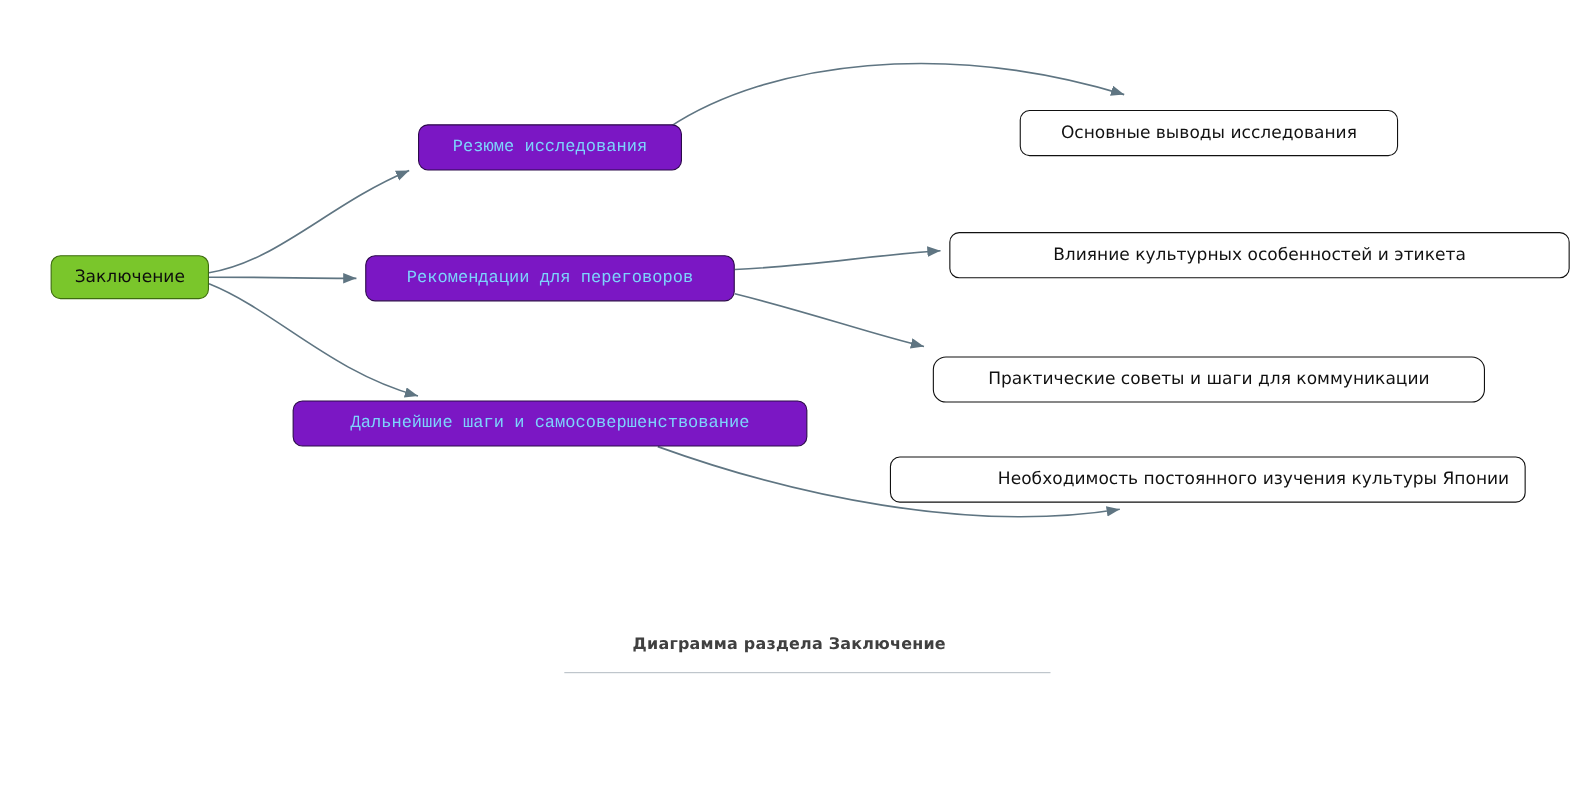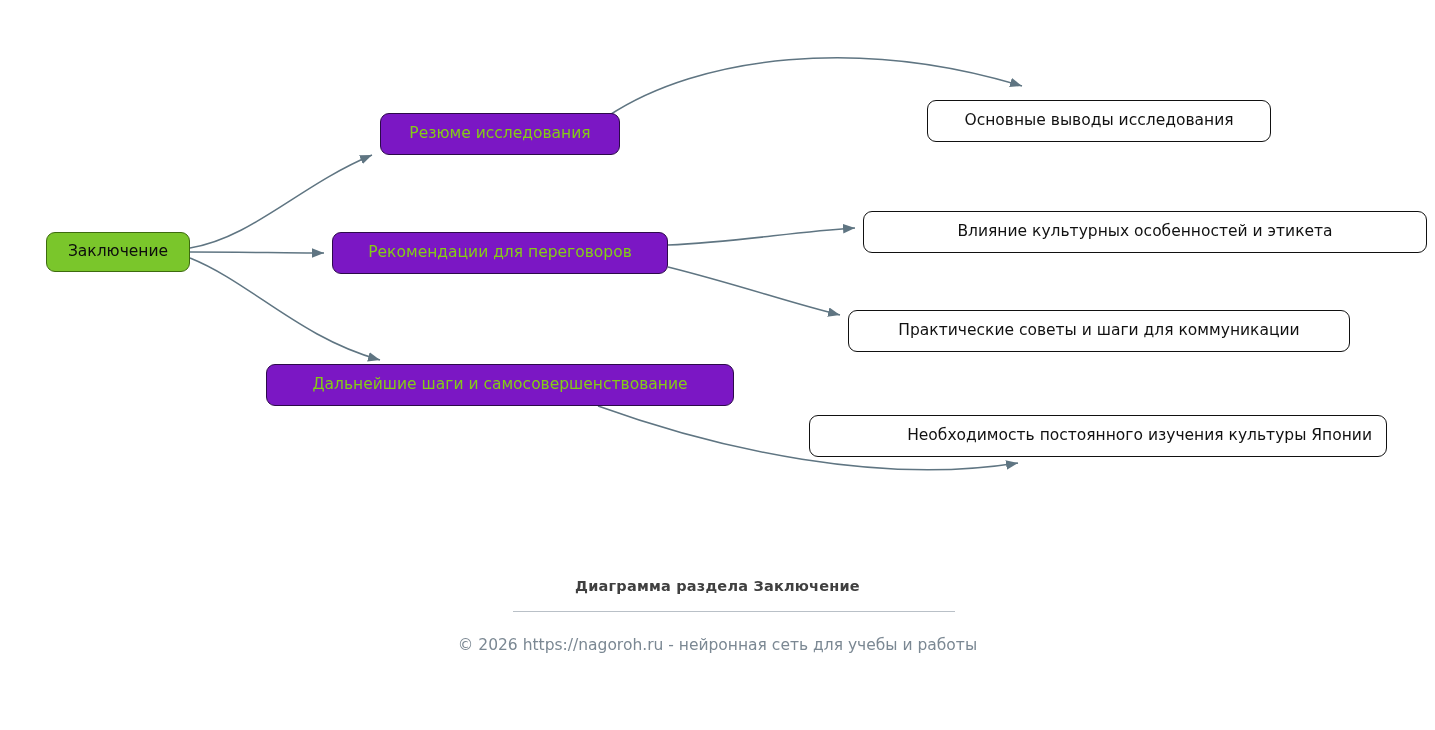--- a/index.html
+++ b/index.html
@@ -38,21 +38,22 @@
     padding: 0 14px;
   }
   .node.root {
     background: #7ac62b;
     border: 1.4px solid #3d6b0f;
     color: #0d0d0d;
   }
   .node.branch {
     background: #7b17c4;
     border: 1.4px solid #2c0a4a;
-    color: #84cc16;
+    color: #7dd3fc;
+    font-family: Liberation Mono, monospace;
   }
   .node.leaf {
     background: #ffffff;
     border: 1.4px solid #111111;
     color: #111111;
   }
   .caption {
     position: absolute;
     left: 0;
     width: 1435px;
@@ -115,27 +116,26 @@
   </div>
 
   <div class="node leaf" style="left:927px; top:100px; width:344px; height:42px;">
     <span>Основные выводы исследования</span>
   </div>
 
   <div class="node leaf" style="left:863px; top:211px; width:564px; height:42px;">
     <span>Влияние культурных особенностей и этикета</span>
   </div>
 
-  <div class="node leaf" style="left:848px; top:310px; width:502px; height:42px;">
+  <div class="node leaf" style="left:848px; top:324px; width:502px; height:42px;border-radius:12px;">
     <span>Практические советы и шаги для коммуникации</span>
   </div>
 
   <div class="node leaf" style="left:809px; top:415px; width:578px; height:42px;justify-content:flex-end;">
     <span>Необходимость постоянного изучения культуры Японии</span>
   </div>
 
   <div class="caption" style="top:578px;">Диаграмма раздела Заключение</div>
 
   <div class="rule" style="left:513px; top:611px; width:442px;"></div>
 
-  <div class="footer" style="top:636px;">© 2026 https://nagoroh.ru - нейронная сеть для учебы и работы</div>
 
 </div>
 
 </body></html>

